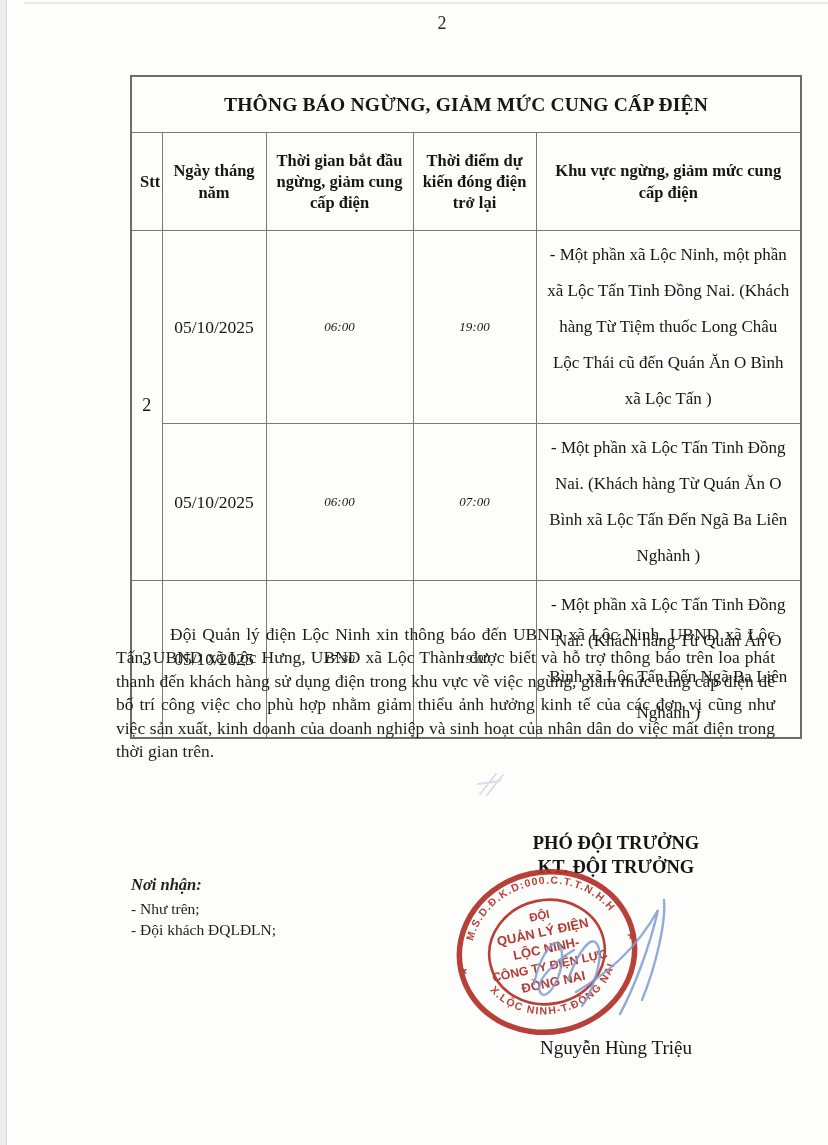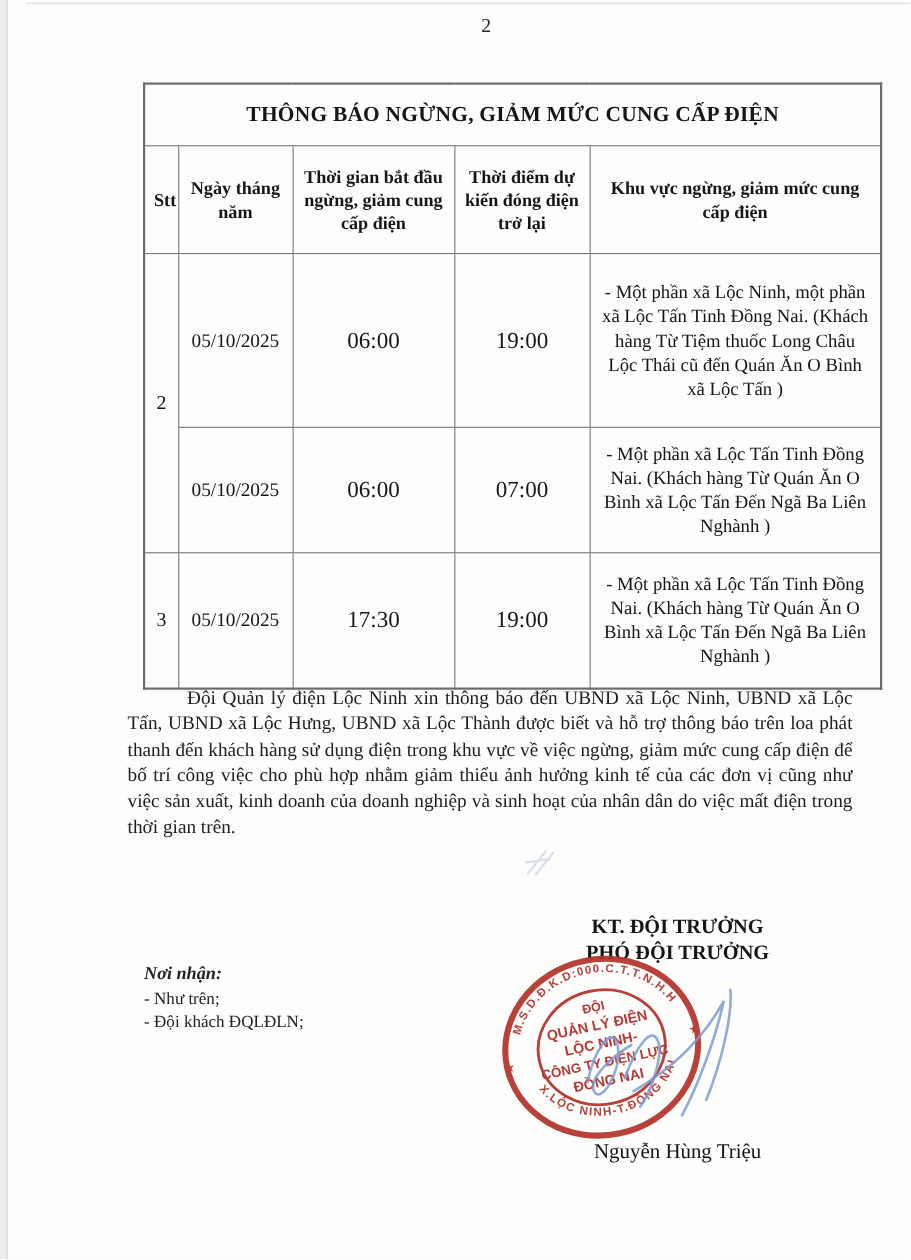--- a/index.html
+++ b/index.html
@@ -21,22 +21,22 @@
     border:2px solid #6c6c6c;
   }
   .notice-table td, .notice-table th {
     border:1.6px solid #787878; vertical-align:middle; text-align:center;
     color:#161616; padding:2px 7px; overflow:hidden;
   }
   tr.title-row td { height:51px; font-weight:bold; font-size:19.5px; letter-spacing:.2px;margin-top:10px; }
   tr.header-row th { height:93px; font-weight:bold; font-size:16.5px; line-height:1.28; padding:2px 8px; }
   td.cell-stt  { font-size:18px; }
   td.cell-date { font-size:17.5px; }
-  td.cell-time { font-size:21px; }
-  td.cell-area { font-size:17px; line-height:22px; padding:6px 8px; }
+  td.cell-time { font-size:13px;font-style:italic; }
+  td.cell-area { font-size:17px; line-height:36px; padding:6px 8px; }
   tr.row-a  { height:158px; }
   tr.row-b  { height:114px; }
   tr.row-c  { height:123px; }
 
   .body-text { position:absolute; left:116px; top:623px; width:659px;
     font-size:17.5px; line-height:23.4px; text-align:justify; color:#1d1d1d; }
   .body-text p { margin:0; text-indent:54px; }
   .body-text p + p { margin-top:9px; }
 
   .recipients { position:absolute; left:131px; top:831px; width:280px; color:#222; }
@@ -112,22 +112,22 @@
     <path d="M 8 26 L 24 6 M 15 27 L 31 7 M 6 16 L 28 13" stroke="#bcc6d8" stroke-width="2" fill="none" opacity="0.55" stroke-linecap="round"></path>
   </svg>
 
   <div class="recipients">
     <div class="recipients-label">Nơi nhận:</div>
     <div class="recipient-item">- Như trên;</div>
     <div class="recipient-item">- Đội khách ĐQLĐLN;</div>
   </div>
 
   <div class="signer-block">
+    <div>PHÓ ĐỘI TRƯỞNG</div>
     <div>KT. ĐỘI TRƯỞNG</div>
-    <div>PHÓ ĐỘI TRƯỞNG</div>
   </div>
 
   <svg class="stamp-svg" viewBox="0 0 222 198">
     <g transform="rotate(-12 111 99)" fill="none" stroke="#b23129" opacity="0.92">
       <ellipse cx="111" cy="99" rx="88" ry="80" stroke-width="5.5"></ellipse>
       <ellipse cx="111" cy="99" rx="58" ry="52" stroke-width="2.6"></ellipse>
       <path id="arcTop" d="M 35 99 A 76 68 0 0 1 187 99" stroke="none"></path>
       <path id="arcBot" d="M 41 99 A 70 62 0 1 0 181 99" stroke="none"></path>
       <text font-size="10.5" fill="#b23129" stroke="none" letter-spacing="1.2">
         <textPath href="#arcTop" startOffset="50%" text-anchor="middle">M.S.D.Đ.K.D:000.C.T.T.N.H.H</textPath>

